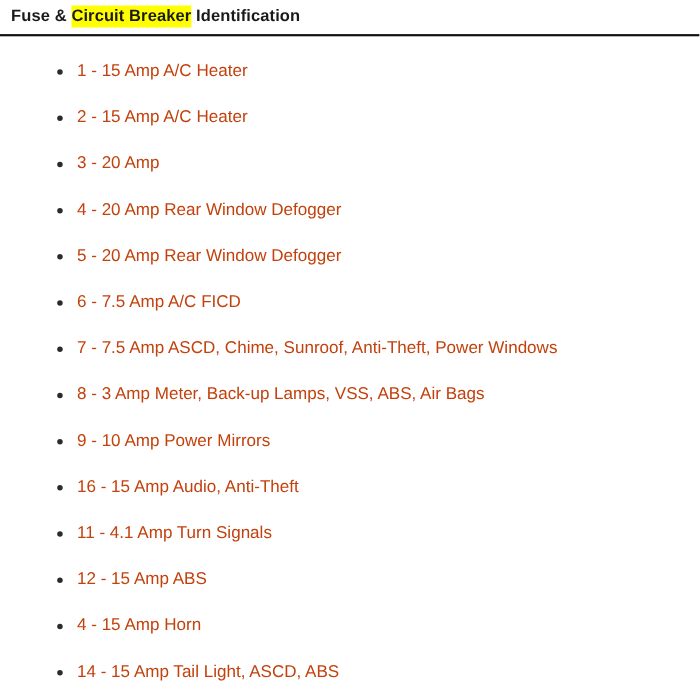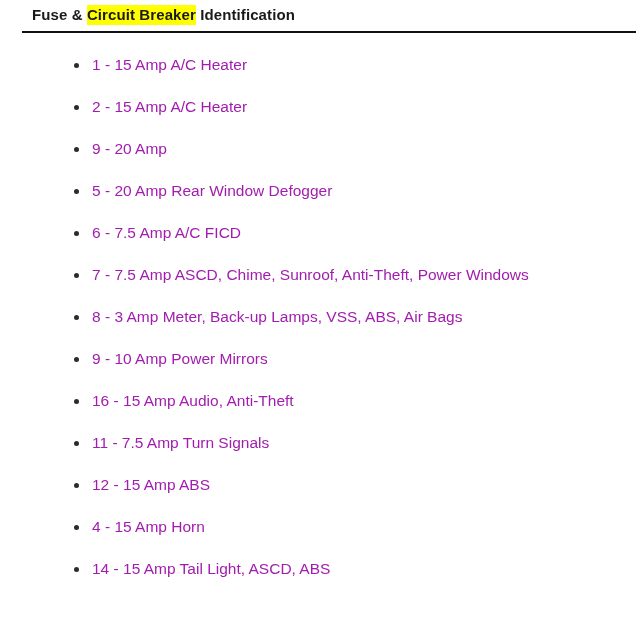--- a/index.html
+++ b/index.html
@@ -12,21 +12,20 @@
     background: #ffffff;
     font-family: "Liberation Sans", "DejaVu Sans", sans-serif;
     color: #2b2b2b;
     overflow: hidden;
   }
   .page {
     position: relative;
     width: 636px;
     height: 629px;
     box-sizing: border-box;
-    padding-left: 22px;
   }
   .doc-title {
     margin: 0;
     padding: 5px 0 0 10px;
     font-size: 15px;
     font-weight: bold;
     line-height: 20px;
     color: #1a1a1a;
     letter-spacing: 0.1px;
     white-space: nowrap;
@@ -47,21 +46,21 @@
     margin: 0;
     padding: 0;
   }
   .fuse-list li {
     position: relative;
     margin: 0;
     padding: 0 0 0 70px;
     height: 42px;
     line-height: 42px;
     font-size: 15.5px;
-    color: #a21caf;
+    color: #c2410c;
     white-space: nowrap;
   }
   .fuse-list li:first-child {
     margin-top: 11px;
   }
   .fuse-list li .bullet {
     position: absolute;
     left: 52px;
     top: 50%;
     width: 5px;
@@ -79,26 +78,27 @@
 
 <div class="page">
 
   <h1 class="doc-title"><span>Fuse &amp; </span><span class="hl">Circuit Breaker</span><span> Identification</span></h1>
 
   <div class="title-rule"></div>
 
   <ul class="fuse-list">
     <li><span class="bullet"></span><span class="item-text">1 - 15 Amp A/C Heater</span></li>
     <li><span class="bullet"></span><span class="item-text">2 - 15 Amp A/C Heater</span></li>
-    <li><span class="bullet"></span><span class="item-text">9 - 20 Amp</span></li>
+    <li><span class="bullet"></span><span class="item-text">3 - 20 Amp</span></li>
+    <li><span class="bullet"></span><span class="item-text">4 - 20 Amp Rear Window Defogger</span></li>
     <li><span class="bullet"></span><span class="item-text">5 - 20 Amp Rear Window Defogger</span></li>
     <li><span class="bullet"></span><span class="item-text">6 - 7.5 Amp A/C FICD</span></li>
     <li><span class="bullet"></span><span class="item-text">7 - 7.5 Amp ASCD, Chime, Sunroof, Anti-Theft, Power Windows</span></li>
     <li><span class="bullet"></span><span class="item-text">8 - 3 Amp Meter, Back-up Lamps, VSS, ABS, Air Bags</span></li>
     <li><span class="bullet"></span><span class="item-text">9 - 10 Amp Power Mirrors</span></li>
     <li><span class="bullet"></span><span class="item-text">16 - 15 Amp Audio, Anti-Theft</span></li>
-    <li><span class="bullet"></span><span class="item-text">11 - 7.5 Amp Turn Signals</span></li>
+    <li><span class="bullet"></span><span class="item-text">11 - 4.1 Amp Turn Signals</span></li>
     <li><span class="bullet"></span><span class="item-text">12 - 15 Amp ABS</span></li>
     <li><span class="bullet"></span><span class="item-text">4 - 15 Amp Horn</span></li>
     <li><span class="bullet"></span><span class="item-text">14 - 15 Amp Tail Light, ASCD, ABS</span></li>
   </ul>
 
 </div>
 
 </body></html>

